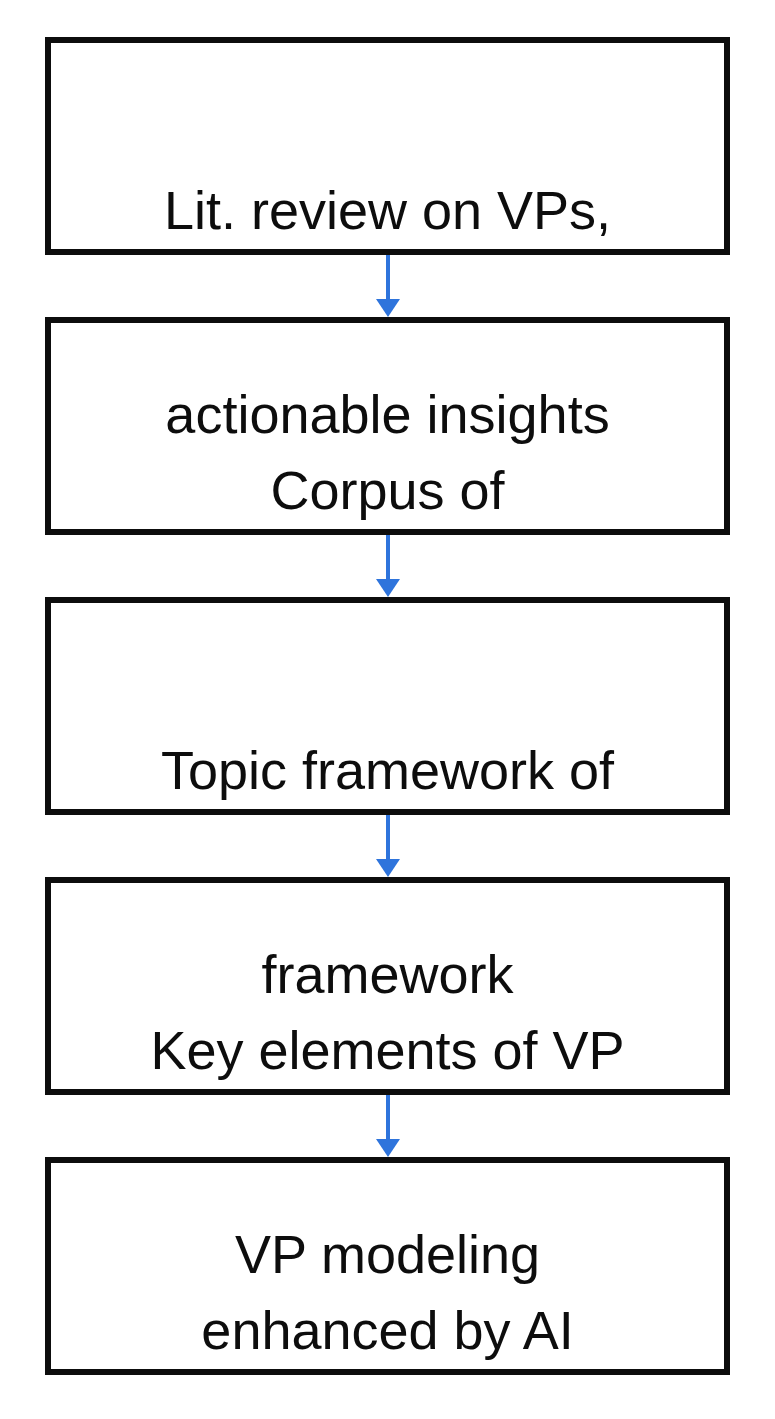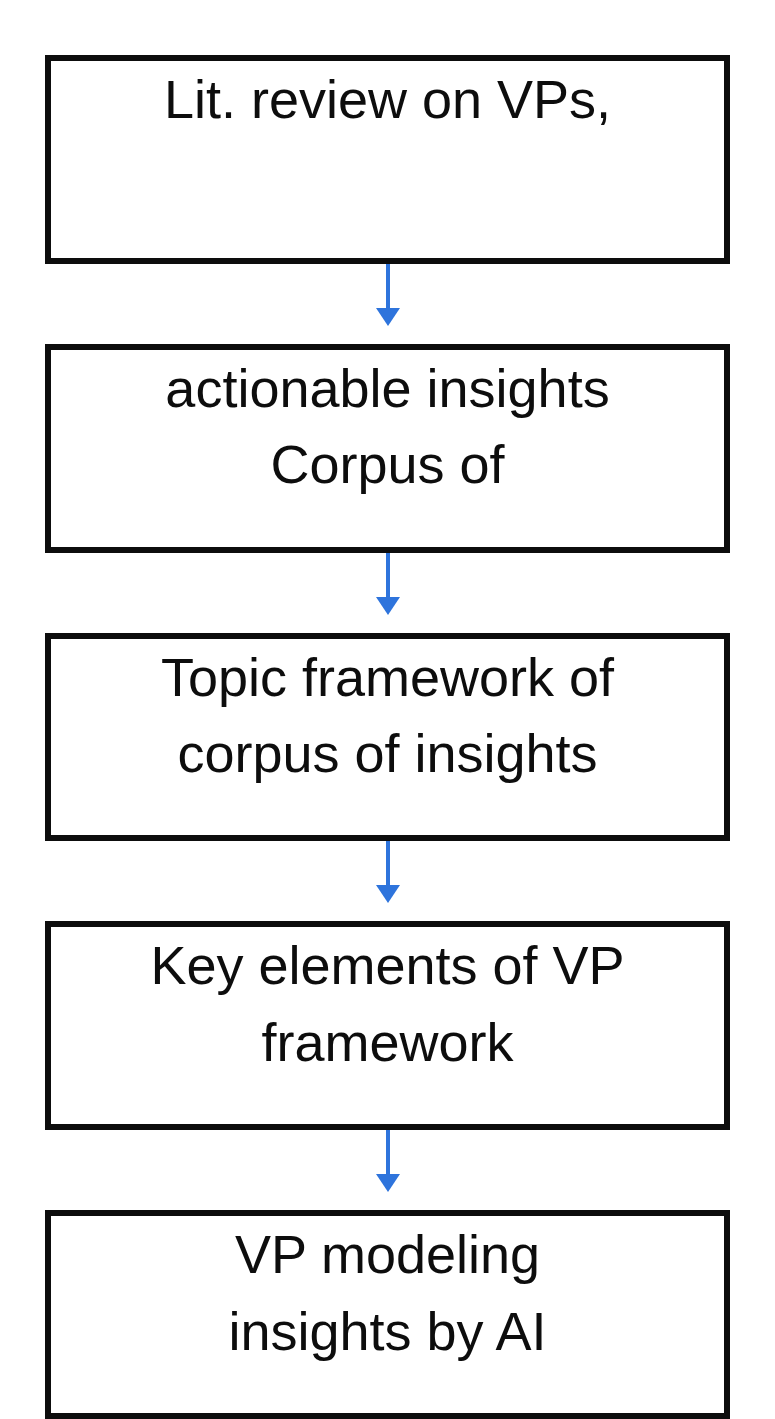--- a/index.html
+++ b/index.html
@@ -20,28 +20,27 @@
     font-family: "Liberation Sans", "DejaVu Sans", sans-serif;
   }
   .flow-box {
     width: 685px;
     height: 218px;
     box-sizing: border-box;
     border: 6px solid var(--box-border-color, #0d0d0d);
     background: var(--box-fill-color, #ffffff);
     display: flex;
     flex-direction: column;
-    justify-content: flex-start;
+    justify-content: flex-end;
     align-items: center;
     text-align: center;
     color: var(--text-color, #0d0d0d);
     font-size: 54px;
     line-height: 1.42;
     letter-spacing: 0px;
-    margin-top: 18px;
   }
   .flow-box .line {
     display: block;
     white-space: nowrap;
   }
   .arrow-wrap {
     height: 62px;
     display: flex;
     justify-content: center;
     align-items: stretch;
@@ -81,40 +80,39 @@
 
   <div class="arrow-wrap">
     <svg width="34" height="62" viewBox="0 0 34 62">
       <line class="arrow-line" x1="17" y1="0" x2="17" y2="46"></line>
       <polygon class="arrow-head" points="5,44 29,44 17,62"></polygon>
     </svg>
   </div>
 
   <div class="flow-box">
     <span class="line">Topic framework of</span>
-    <span class="line">corpus of insights</span>
   </div>
 
   <div class="arrow-wrap">
     <svg width="34" height="62" viewBox="0 0 34 62">
       <line class="arrow-line" x1="17" y1="0" x2="17" y2="46"></line>
       <polygon class="arrow-head" points="5,44 29,44 17,62"></polygon>
     </svg>
   </div>
 
   <div class="flow-box">
+    <span class="line">framework</span>
     <span class="line">Key elements of VP</span>
-    <span class="line">framework</span>
   </div>
 
   <div class="arrow-wrap">
     <svg width="34" height="62" viewBox="0 0 34 62">
       <line class="arrow-line" x1="17" y1="0" x2="17" y2="46"></line>
       <polygon class="arrow-head" points="5,44 29,44 17,62"></polygon>
     </svg>
   </div>
 
   <div class="flow-box">
     <span class="line">VP modeling</span>
-    <span class="line">insights by AI</span>
+    <span class="line">enhanced by AI</span>
   </div>
 
 </div>
 
 </body></html>

